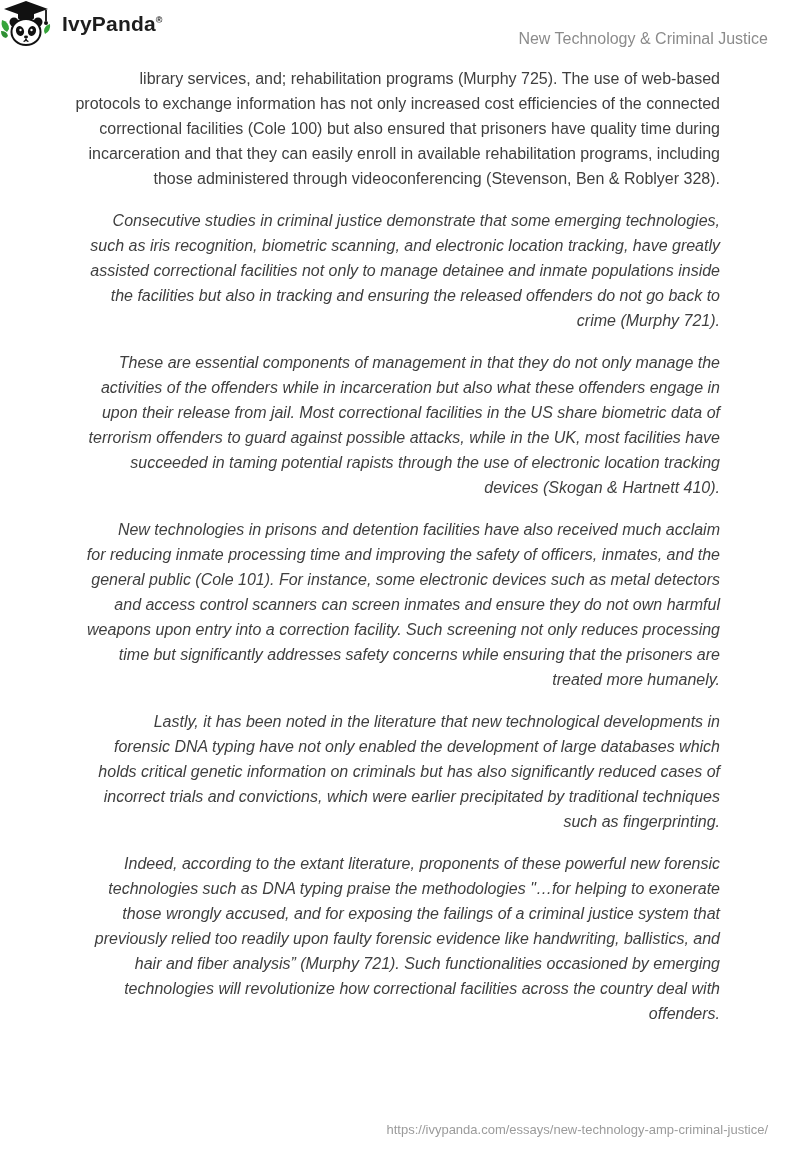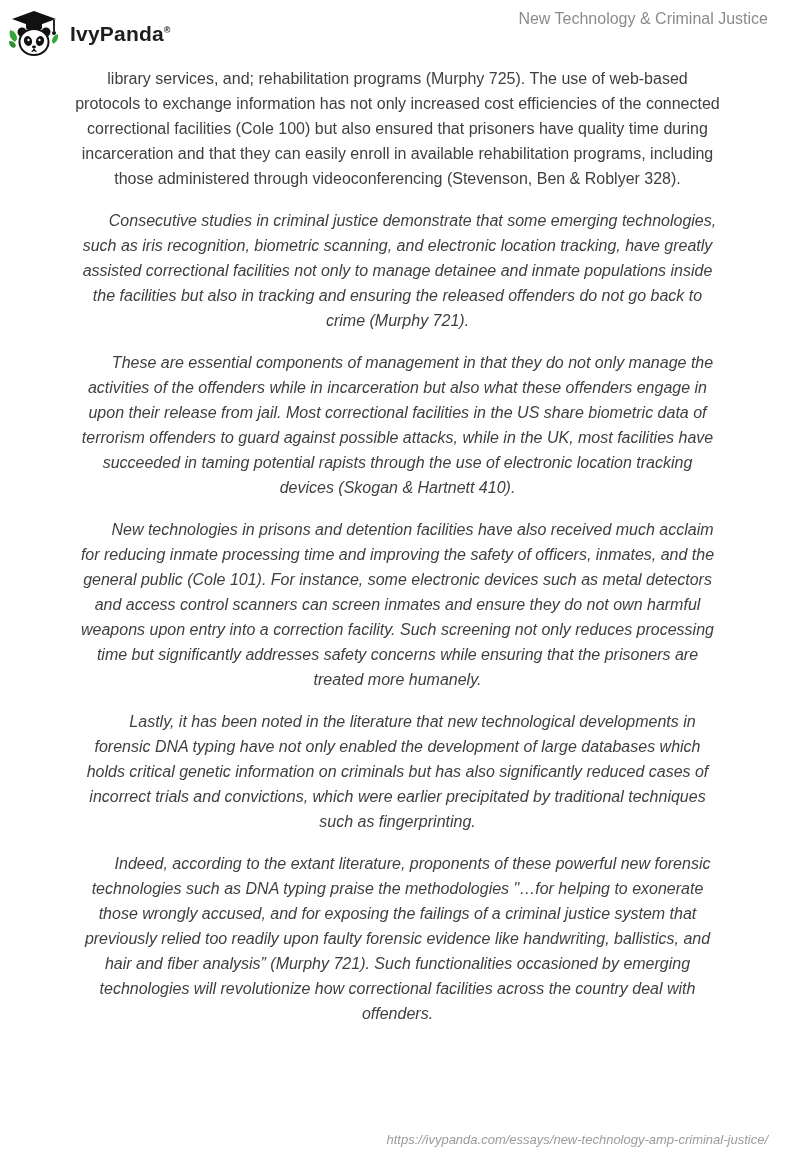--- a/index.html
+++ b/index.html
@@ -11,22 +11,22 @@
     width: 800px;
     height: 1160px;
     position: relative;
     font-family: "Liberation Sans", sans-serif;
     color: #3f3f3f;
     overflow: hidden;
   }
   .header {
     display: flex;
     justify-content: space-between;
-    align-items: flex-start;
-    padding: 10px 32px 4px 8px;
+    align-items: flex-end;
+    padding: 10px 32px 4px 0;
     height: 52px;
     box-sizing: border-box;
   }
   .brand {
     display: flex;
     align-items: center;
     gap: 10px;
     cursor: pointer;
   }
   .brand-name {
@@ -46,33 +46,32 @@
     color: #8b8b8b;
   }
   .article {
     padding: 14px 80px 0 75px;
   }
   .article p {
     margin: 0 0 17px 0;
     font-size: 16px;
     line-height: 25px;
     color: #3f3f3f;
-    text-align: center;
+    text-align: right;
   }
   .article p.indent {
     text-indent: 30px;
     font-style: italic;
   }
   .footer {
     position: absolute;
-    bottom: 13px;
+    bottom: 23px;
     right: 32px;
     font-size: 13px;
     color: #9b9b9b;
-    font-style: italic;
   }
   .logo-icon {
     width: 52px;
     height: 48px;
     display: block;
   }
 </style>
 </head>
 <body>
 

